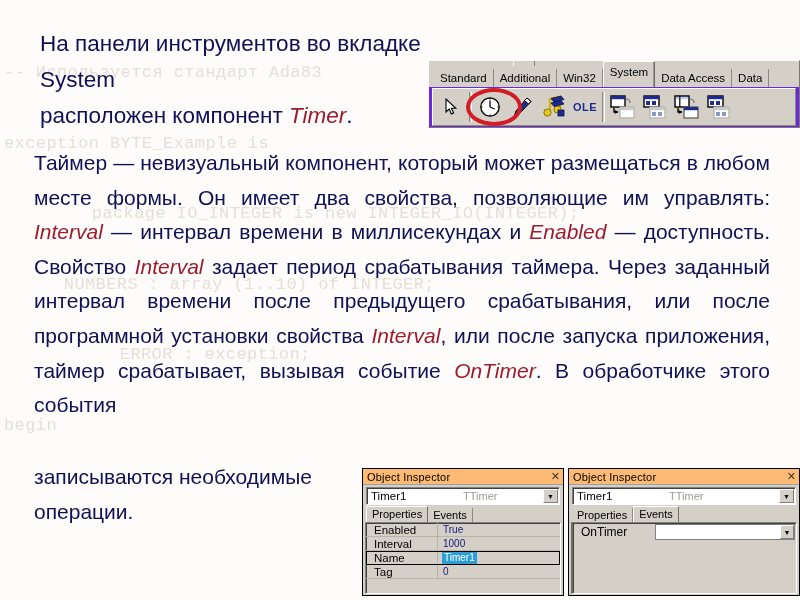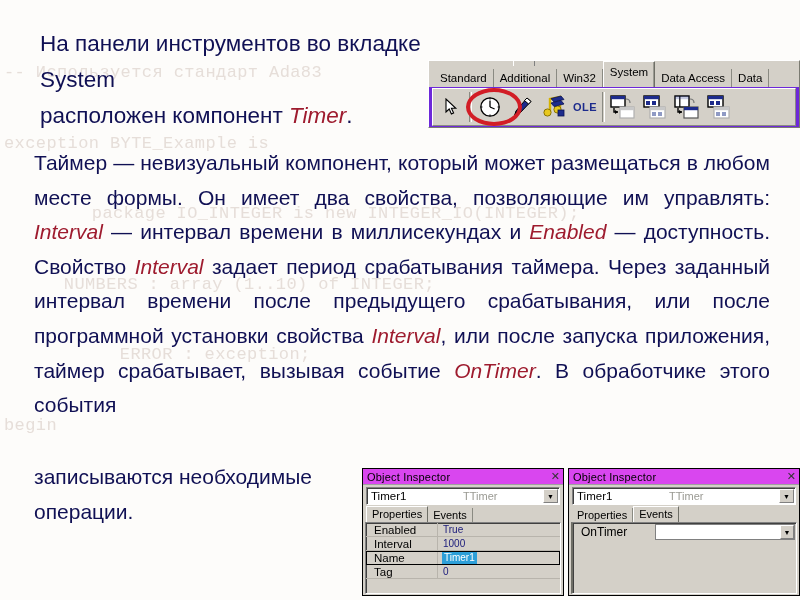--- a/index.html
+++ b/index.html
@@ -155,21 +155,21 @@
     color: #000;
     overflow: hidden;
   }
   #oi-left  { left: 362px; top: 468px; width: 202px; height: 128px; }
   #oi-right { left: 568px; top: 468px; width: 232px; height: 128px; }
 
   .oi-title {
     height: 16px;
     display:flex; align-items:center; justify-content:space-between;
     padding: 0 3px 0 4px;
-    background: #d946ef;
+    background: #fdba74;
     border-bottom: 1px solid #a0a0a0;
     font-size: 11px;
   }
   .oi-title .t { color:#000; letter-spacing:0.2px; }
   .oi-close {
     font-size: 11px; color: #333; line-height: 11px; cursor: default;
     font-family: "Liberation Sans", sans-serif;
   }
   .oi-combo {
     margin: 2px 3px 1px 3px;

